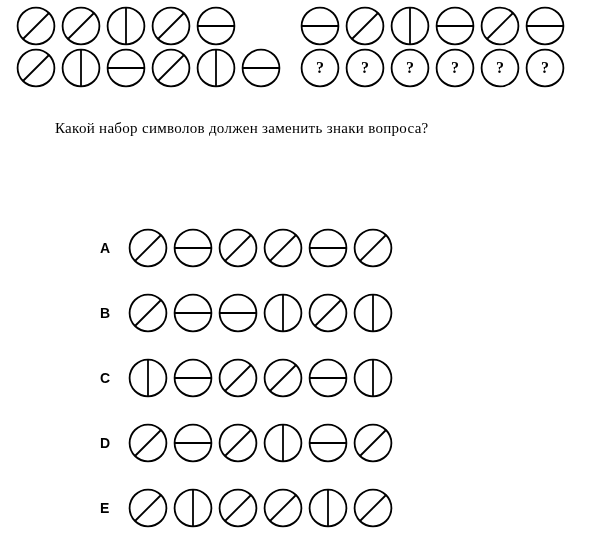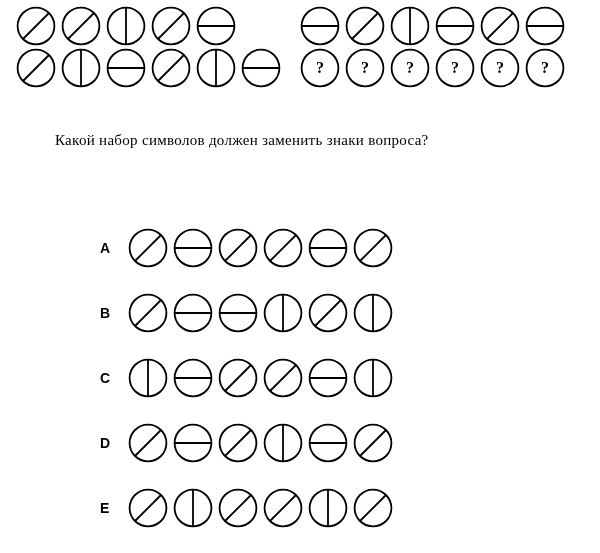--- a/index.html
+++ b/index.html
@@ -61,21 +61,21 @@
     font-family: "Liberation Serif", serif;
     font-size: 16px;
     font-weight: bold;
     line-height: 1;
   }
 
   
   .question {
     position: absolute;
     left: 55px;
-    top: 130px;
+    top: 118px;
     width: 460px;
     font-size: 15px;
     line-height: 1.45;
     text-align: justify;
     letter-spacing: 0.3px;
   }
 
   
   .options {
     position: absolute;

